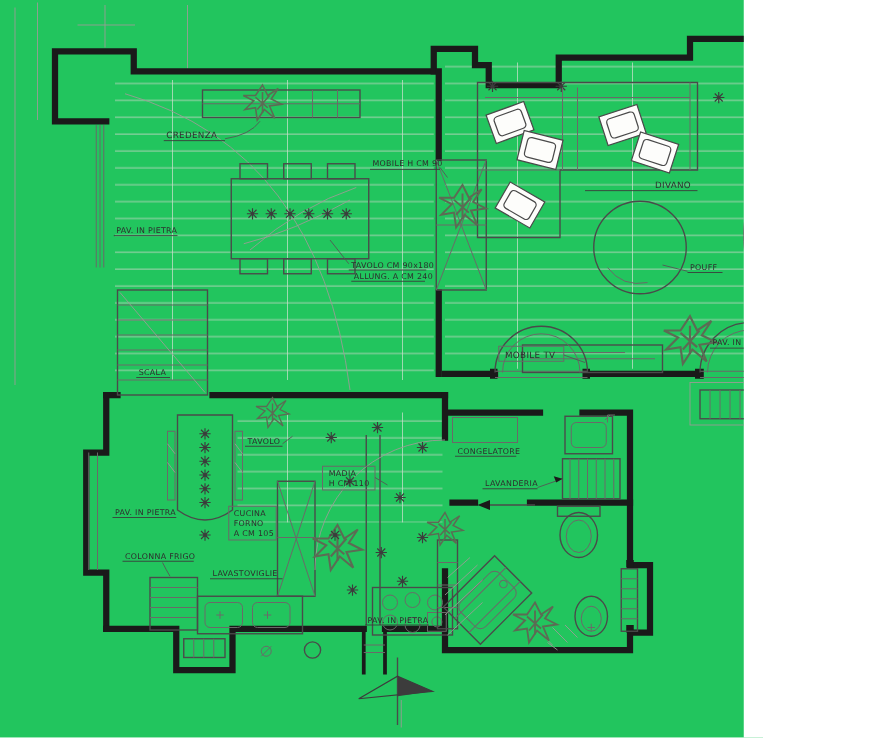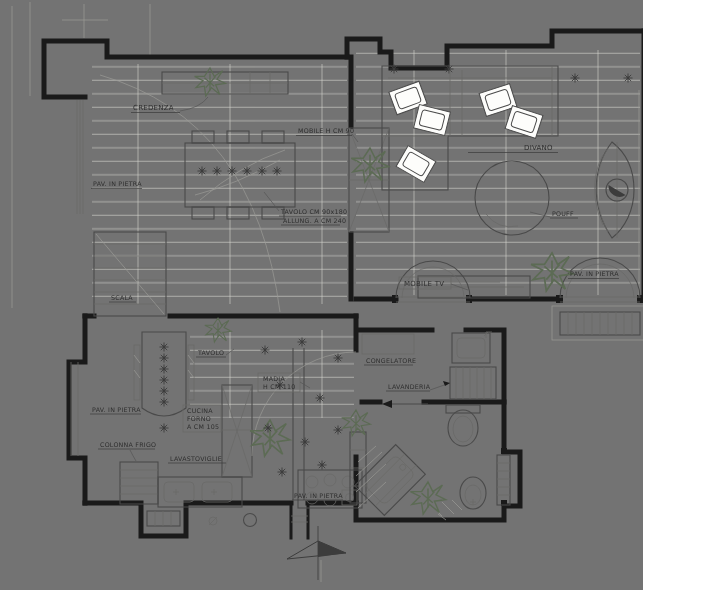--- a/index.html
+++ b/index.html
@@ -1,16 +1,16 @@
 <!DOCTYPE html>
 <html><head>
 <meta charset="utf-8">
 <style>
   html,body{margin:0;padding:0;background:#ffffff;}
-  #stage{position:relative;width:643px;height:590px;background:#737373;overflow:hidden;
+  #stage{position:relative;width:595px;height:590px;background:#22c55e;overflow:hidden;
          font-family:"DejaVu Sans", "Liberation Sans", sans-serif;}
   svg{display:block;}
   text{font-family:"DejaVu Sans","Liberation Sans",sans-serif;font-size:7px;fill:#2e2e2e;
        letter-spacing:.25px;}
   .lbl-sm{font-size:6.3px;}
   .wall{stroke:#1a1a1a;stroke-width:5;fill:none;stroke-linecap:square;}
   .wall-thin{stroke:#1a1a1a;stroke-width:3;fill:none;stroke-linecap:square;}
   .furn{stroke:#4a4a4a;stroke-width:1.1;fill:none;}
   .furn2{stroke:#6a6a68;stroke-width:.8;fill:none;}
   .pencil{stroke:#9b9b96;stroke-width:.7;fill:none;}

